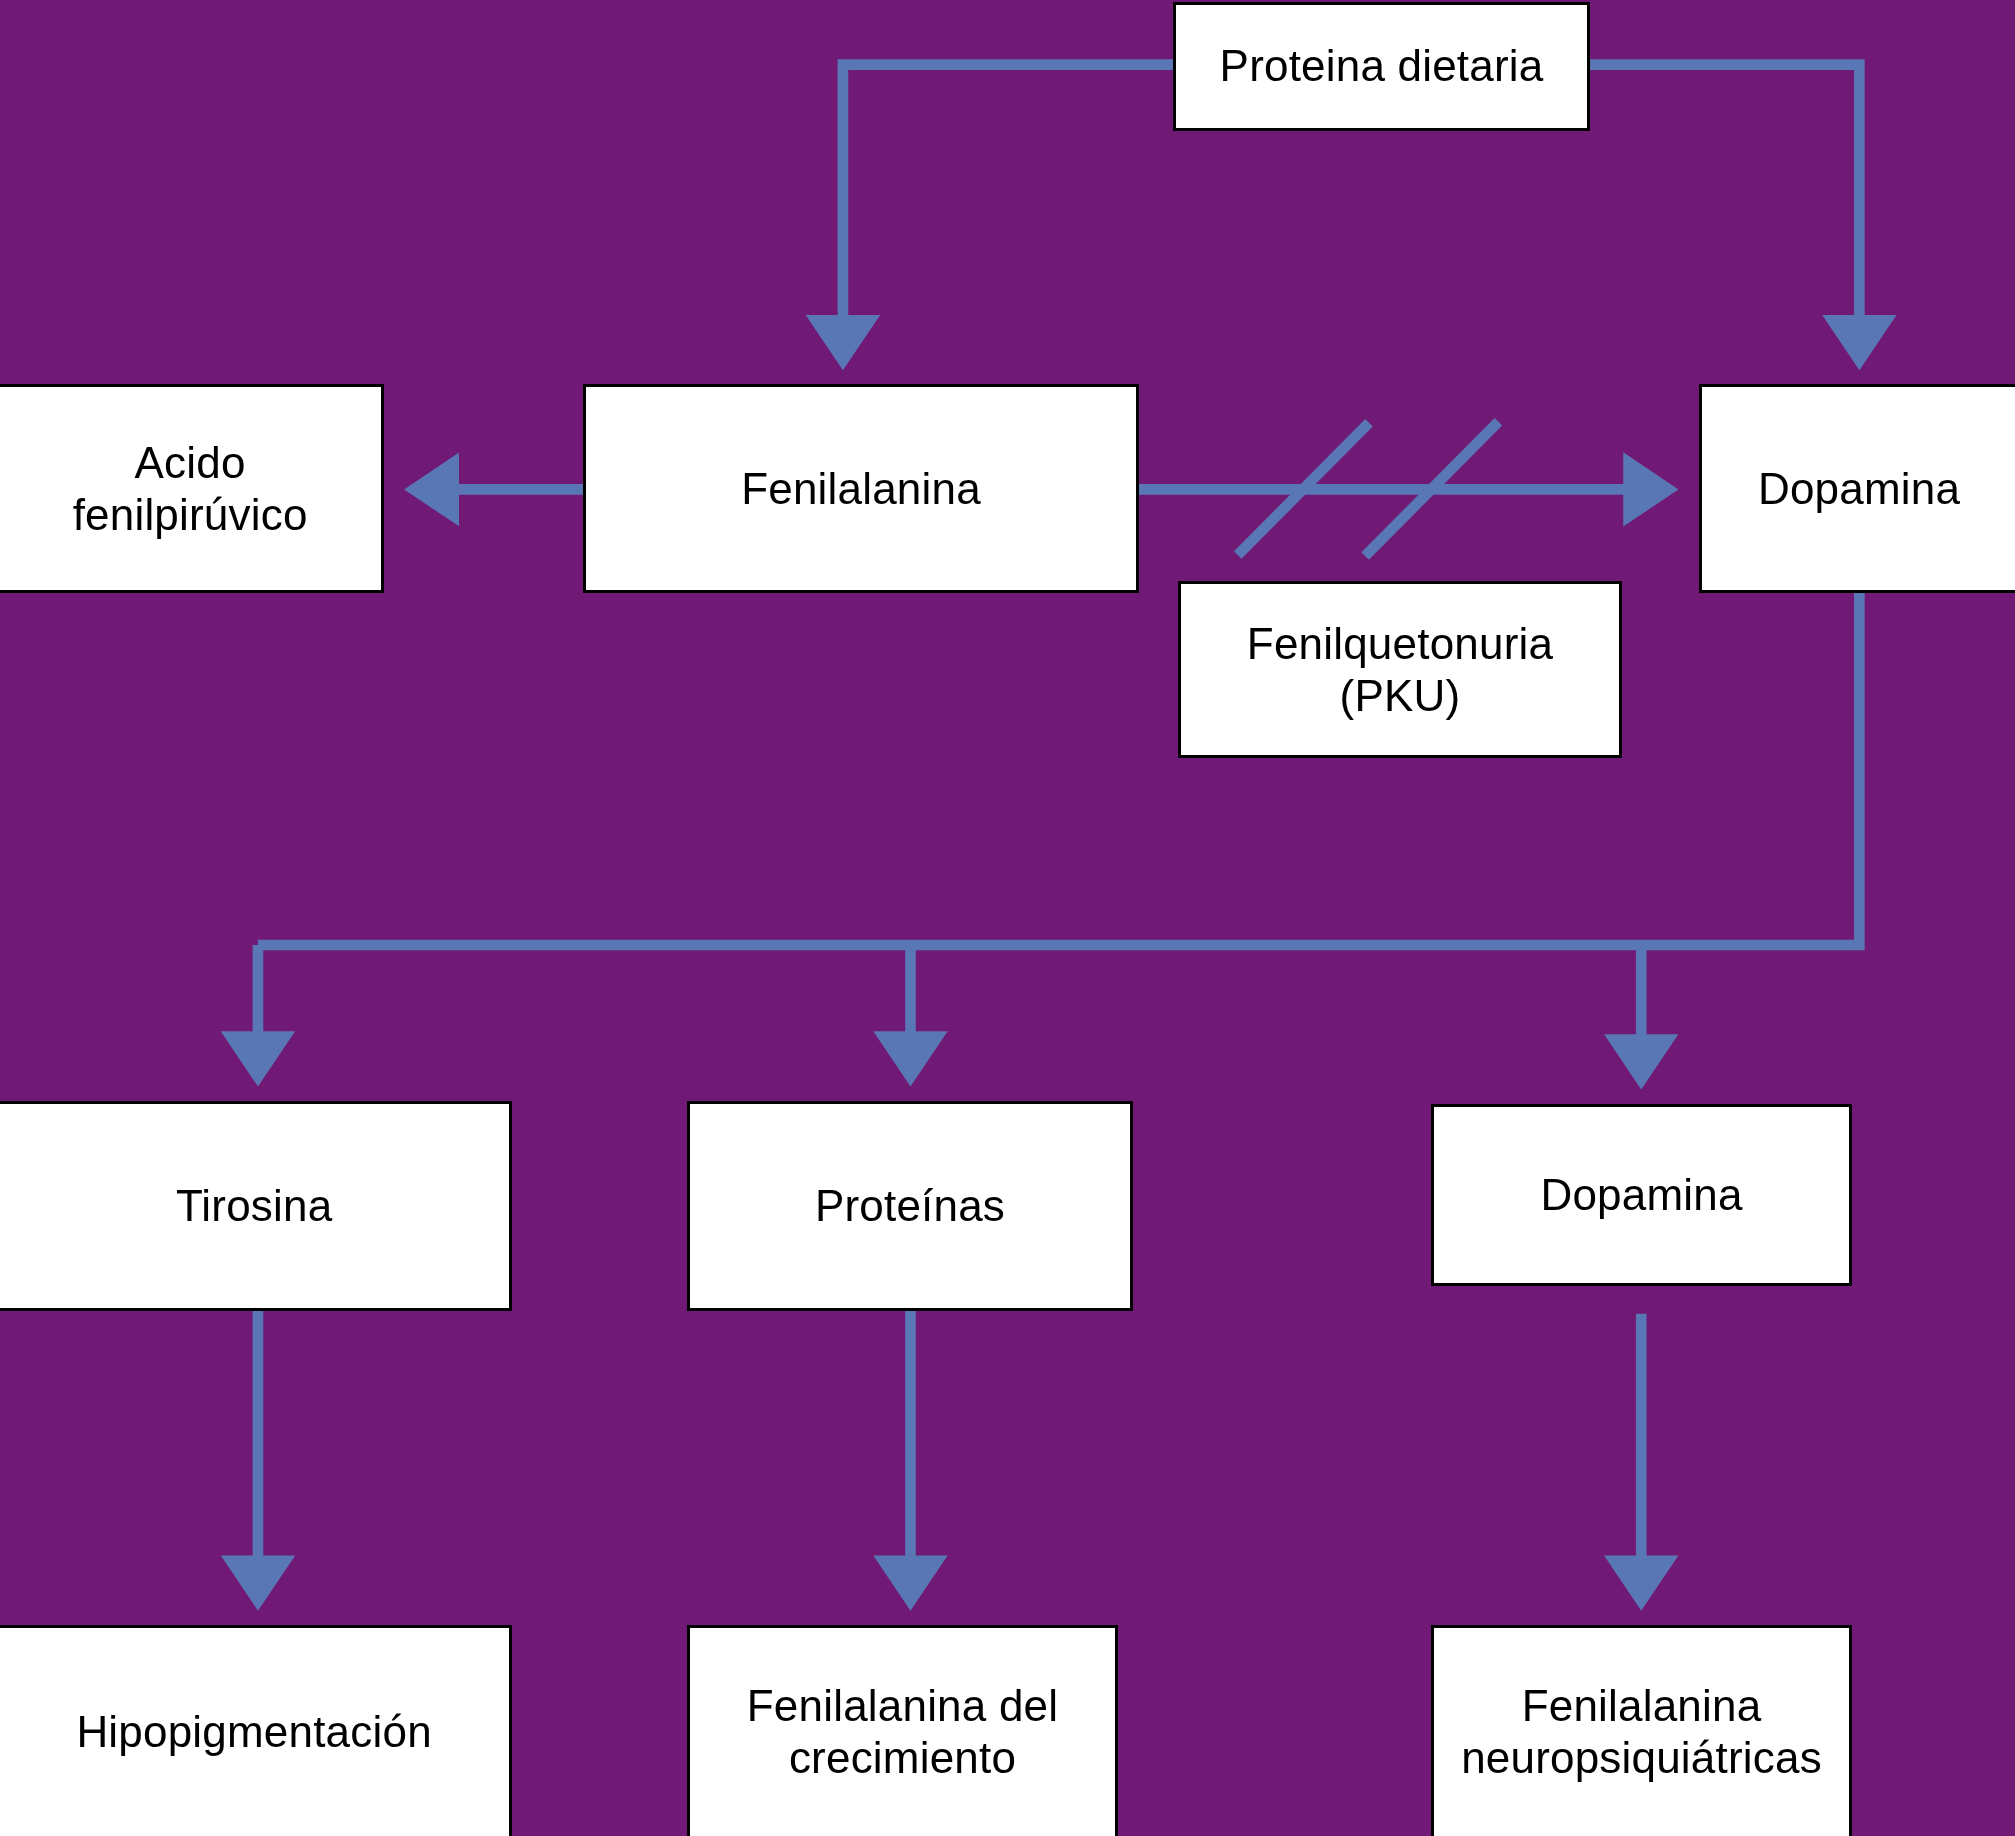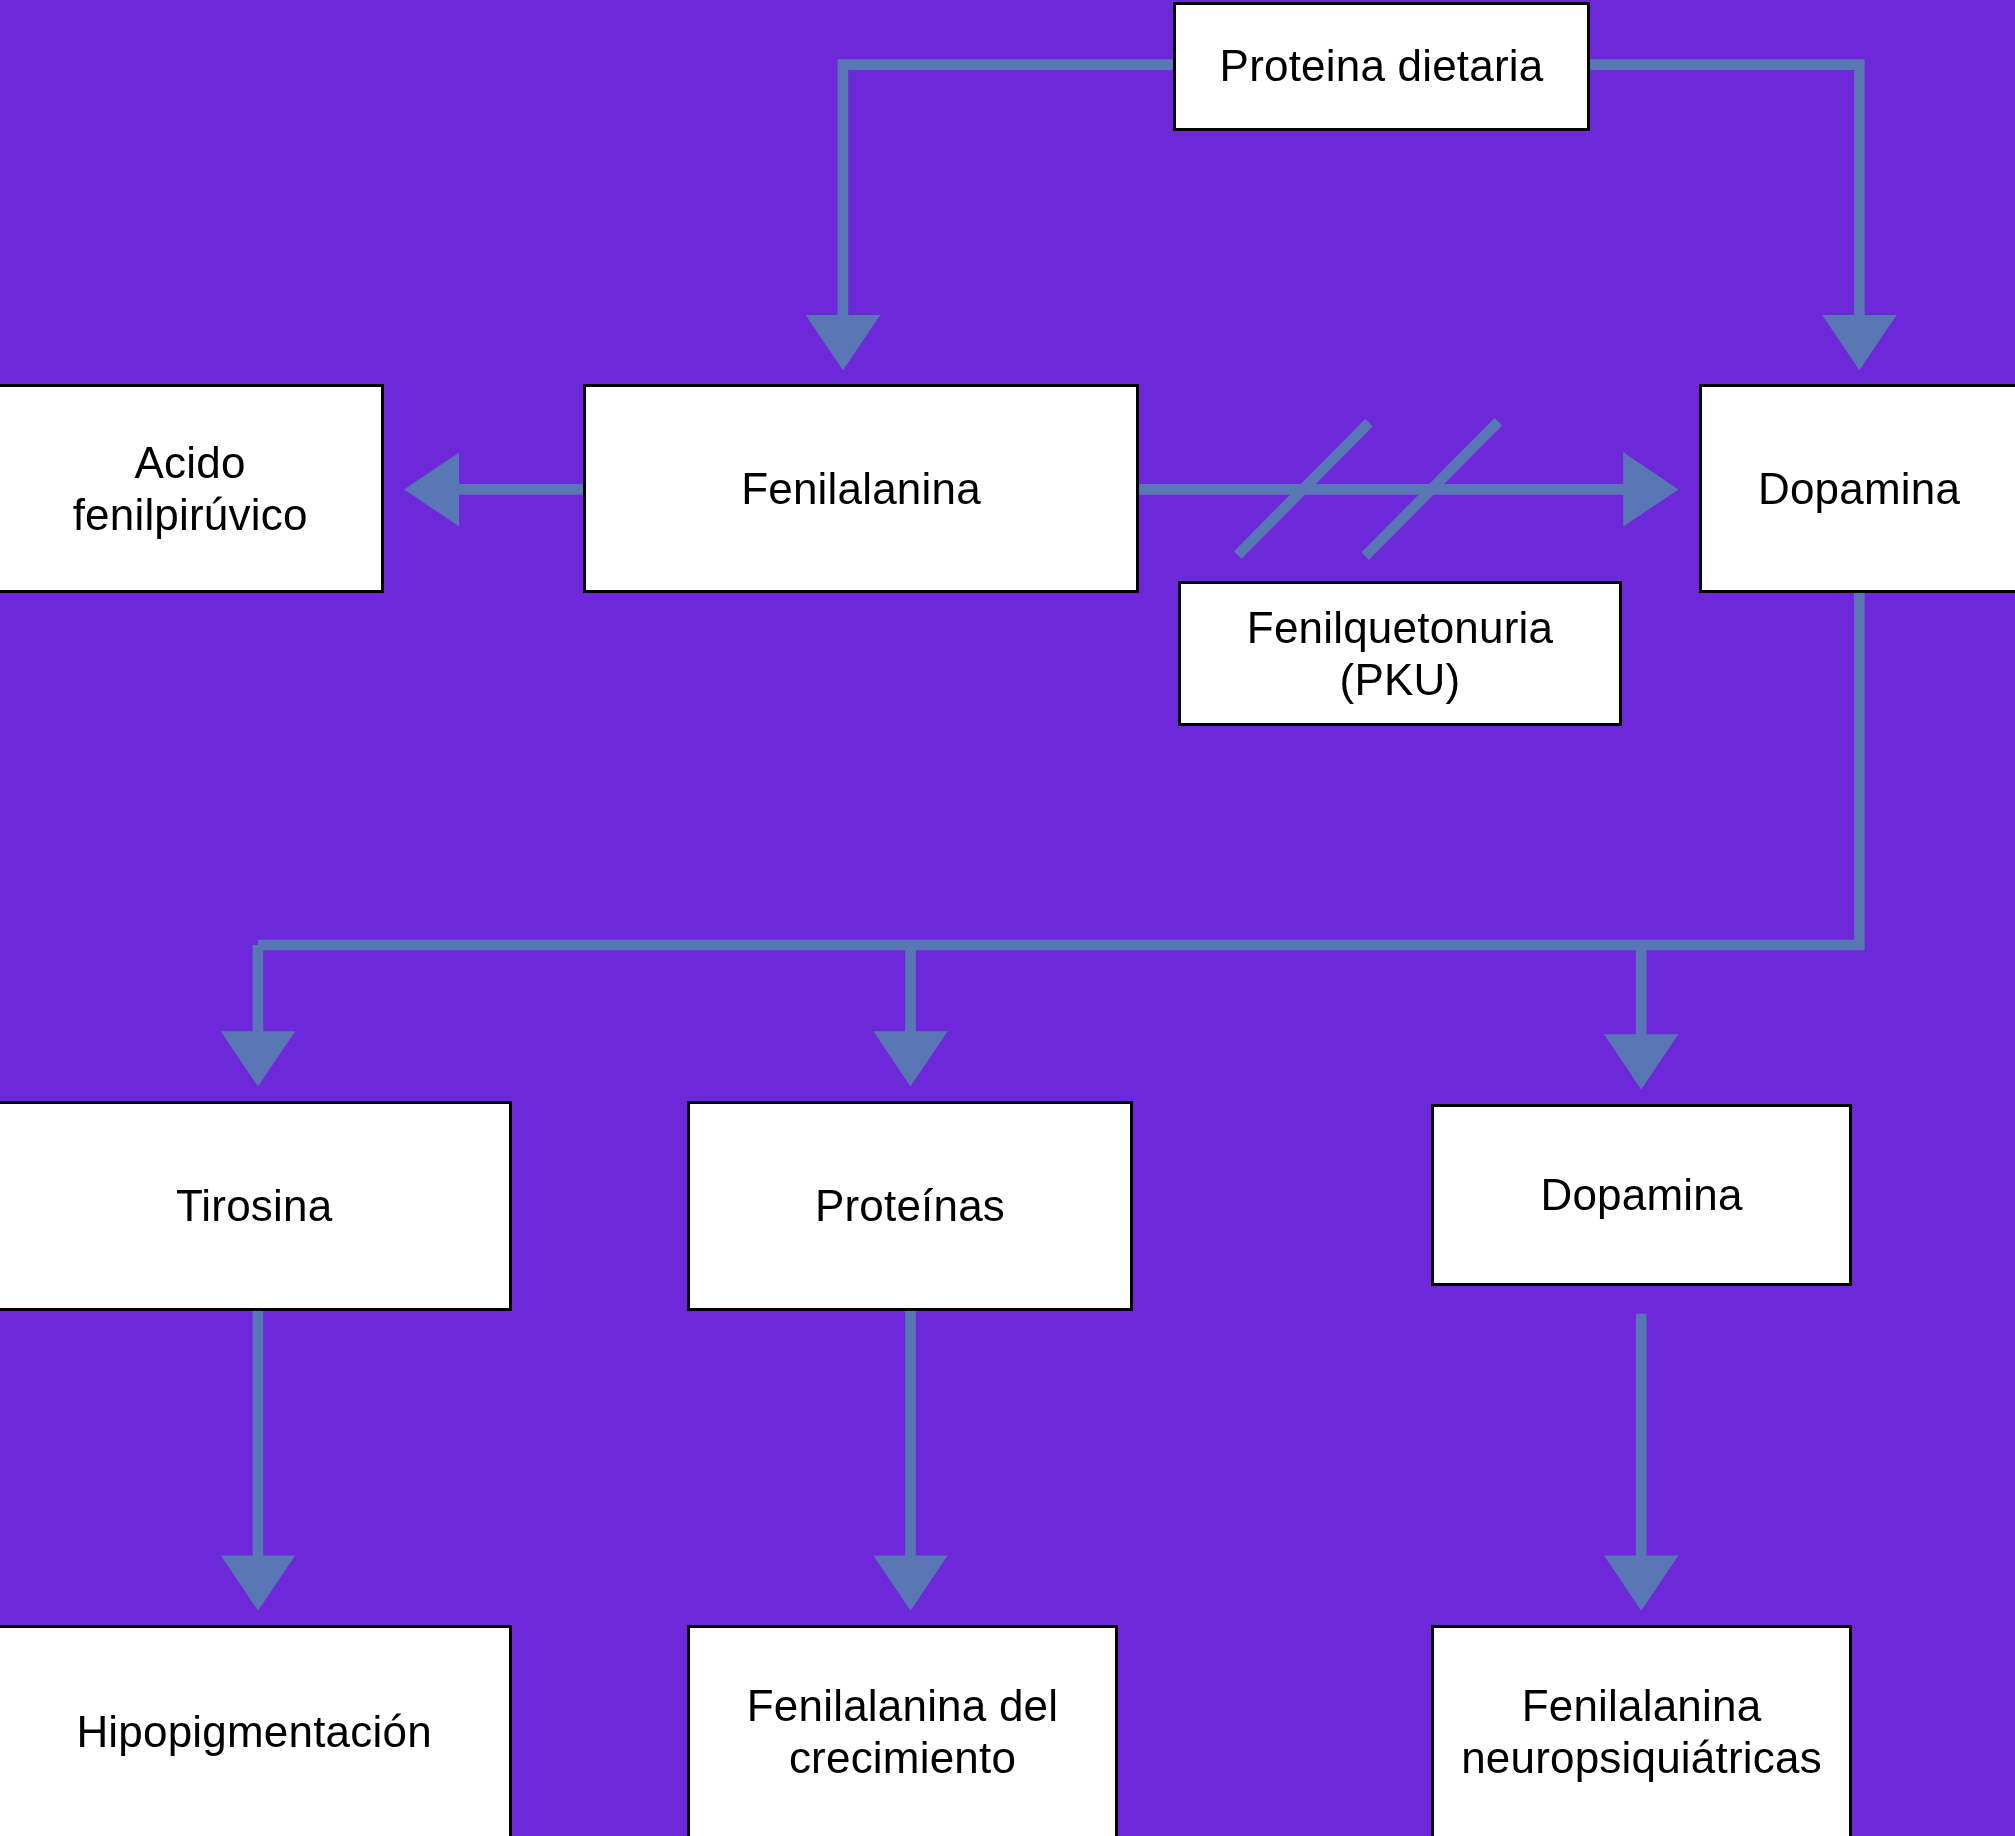--- a/index.html
+++ b/index.html
@@ -7,21 +7,21 @@
     padding: 0;
     background: #ffffff;
   }
   body {
     font-family: "Liberation Sans", sans-serif;
   }
   #stage {
     position: relative;
     width: 2015px;
     height: 1836px;
-    background: #6d28d9;
+    background: #701a75;
     overflow: hidden;
   }
   #wires {
     position: absolute;
     left: 0;
     top: 0;
     width: 2015px;
     height: 1836px;
   }
   .node {
@@ -119,21 +119,21 @@
   </div>
 
   <div class="node" style="left:583px; top:384px; width:556px; height:209px;">
     <span class="lbl">Fenilalanina</span>
   </div>
 
   <div class="node" style="left:1699px; top:384px; width:320px; height:209px;">
     <span class="lbl">Dopamina</span>
   </div>
 
-  <div class="node" style="left:1178px; top:581px; width:444px; height:145px;">
+  <div class="node" style="left:1178px; top:581px; width:444px; height:177px;">
     <span class="lbl">Fenilquetonuria
 (PKU)</span>
   </div>
 
   <div class="node" style="left:-3.9px; top:1101px; width:516px; height:210px;">
     <span class="lbl">Tirosina</span>
   </div>
 
   <div class="node" style="left:687px; top:1101px; width:446px; height:210px;">
     <span class="lbl">Proteínas</span>

